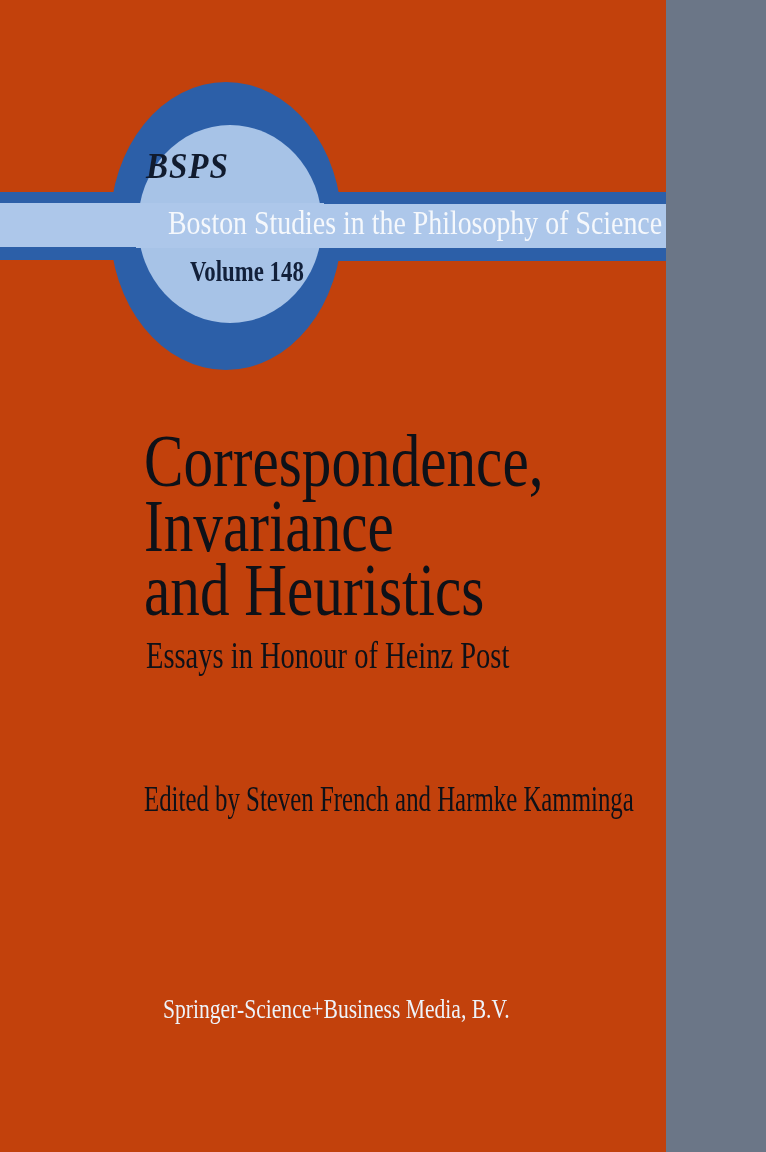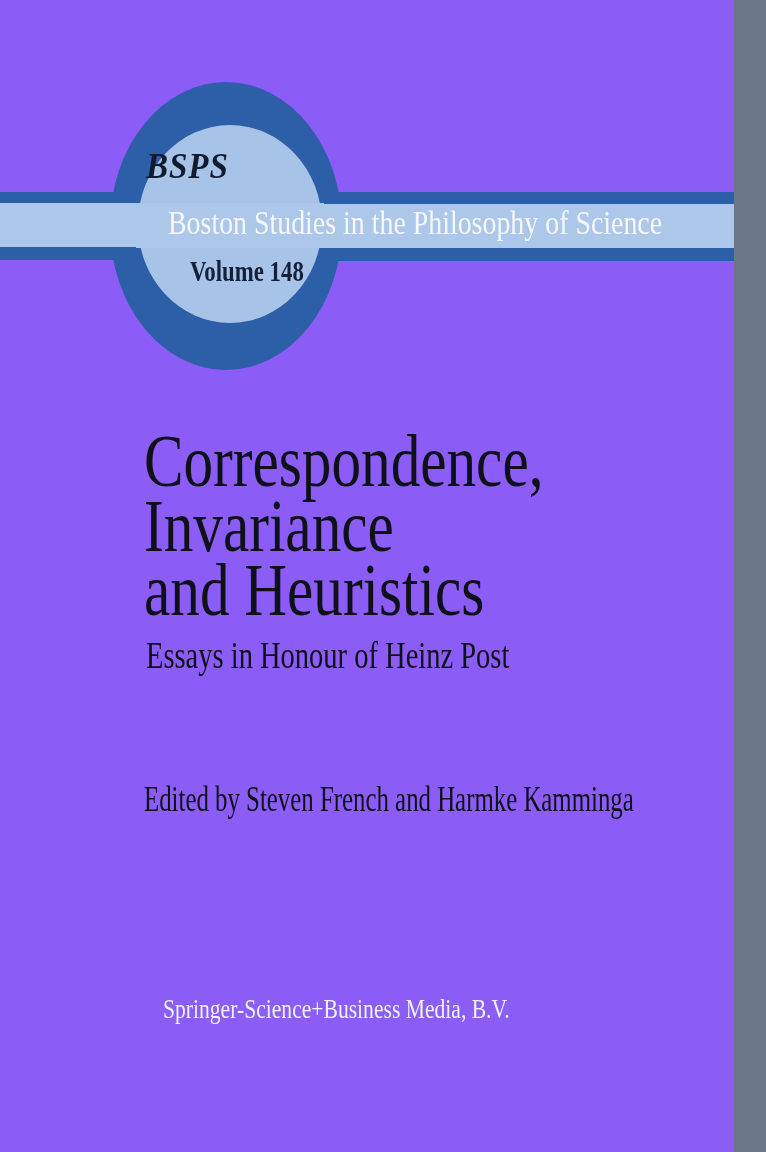--- a/index.html
+++ b/index.html
@@ -2,23 +2,23 @@
 <html><head>
 <meta charset="utf-8">
 <style>
   html, body {
     margin: 0;
     padding: 0;
     background: #6b7687;
   }
   #cover {
     position: relative;
-    width: 734px;
+    width: 666px;
     height: 1152px;
-    background: #8b5cf6;
+    background: #c2410c;
     overflow: hidden;
     font-family: "Liberation Serif", serif;
   }
   .abs { position: absolute; }
 
   
   #ring-outer {
     left: 110px; top: 82px; width: 232px; height: 288px;
     background: #2c5fa8; border-radius: 50%;
     z-index: 1;

